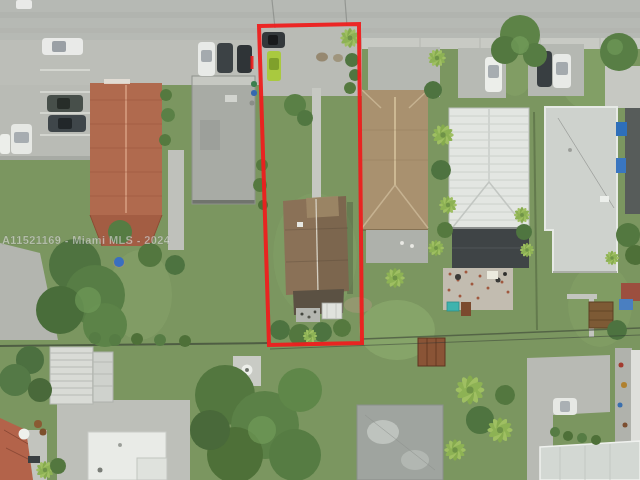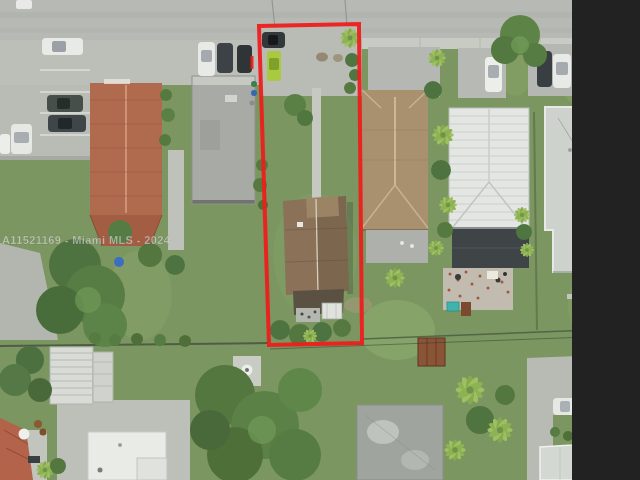--- a/index.html
+++ b/index.html
@@ -1,16 +1,16 @@
 <!DOCTYPE html>
 <html><head>
 <meta charset="utf-8">
 <style>
   html,body{margin:0;padding:0;background:#222;}
-  .stage{position:relative;width:572px;height:480px;overflow:hidden;font-family:"Liberation Sans",sans-serif;}
+  .stage{position:relative;width:640px;height:480px;overflow:hidden;font-family:"Liberation Sans",sans-serif;}
   svg{display:block;}
   text{font-family:"Liberation Sans",sans-serif;}
 </style>
 </head>
 <body>
 
 <div class="stage">
 <svg width="640" height="480" viewBox="0 0 640 480" xmlns="http://www.w3.org/2000/svg">
 
   <defs>

